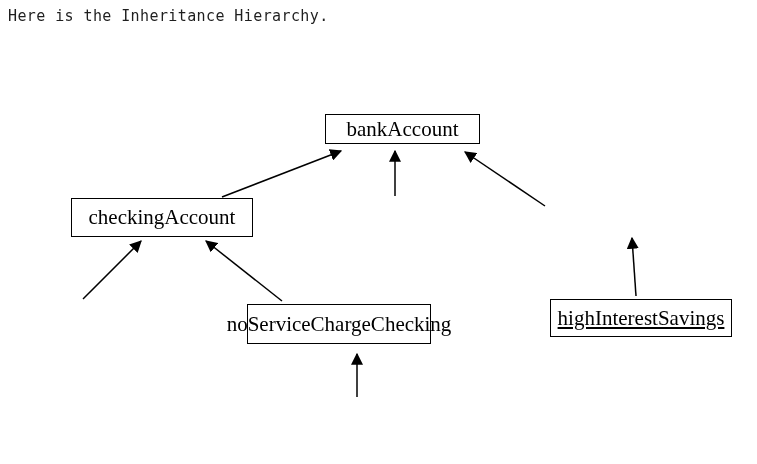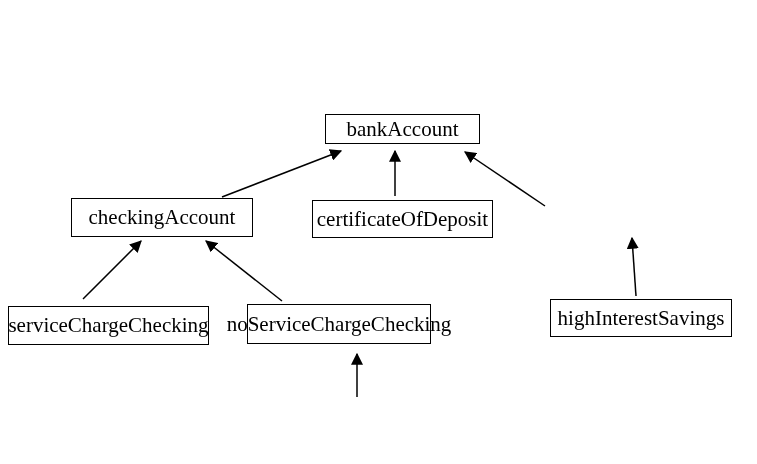--- a/index.html
+++ b/index.html
@@ -45,39 +45,40 @@
     white-space: nowrap;
     text-align: center;
   }
   
   .n-bank      { left: 325px; top: 114px; width: 155px; height: 30px; }
   .n-checking  { left:  71px; top: 198px; width: 182px; height: 39px; font-family: Liberation Serif, serif; }
   .n-cod       { left: 312px; top: 200px; width: 181px; height: 38px; }
   .n-savings   { left: 544px; top: 194px; width: 183px; height: 39px; }
   .n-scc       { left:   8px; top: 306px; width: 201px; height: 39px; }
   .n-nscc      { left: 247px; top: 304px; width: 184px; height: 40px; }
-  .n-his       { left: 550px; top: 299px; width: 182px; height: 38px; }
+  .n-his       { left: 550px; top: 299px; width: 182px; height: 38px; text-decoration: underline; }
   .n-hic       { left: 265px; top: 416px; width: 182px; height: 38px; }
   .arrow-layer {
     position: absolute;
     left: 0; top: 0;
     width: 757px;
     height: 464px;
     pointer-events: none;
   }
   .arrow-layer line {
     stroke: #000000;
     stroke-width: 1.5;
   }
 </style>
 </head>
 <body>
 
 <div id="screen">
 
+  <div class="page-title">Here is the Inheritance Hierarchy.</div>
 
   <div class="diagram">
 
     <svg class="arrow-layer" width="757" height="464" viewBox="0 0 757 464" aria-hidden="true">
       <defs>
         <marker id="arrowhead" viewBox="0 0 10 10" refX="9" refY="5" markerWidth="8" markerHeight="8" orient="auto-start-reverse">
           <path d="M 0 0 L 10 5 L 0 10 z" fill="#000000"></path>
         </marker>
       </defs>
       <line x1="222" y1="197" x2="341" y2="151" marker-end="url(#arrowhead)"></line>
@@ -86,24 +87,22 @@
       <line x1="83" y1="299" x2="141" y2="241" marker-end="url(#arrowhead)"></line>
       <line x1="282" y1="301" x2="206" y2="241" marker-end="url(#arrowhead)"></line>
       <line x1="636" y1="296" x2="632" y2="238" marker-end="url(#arrowhead)"></line>
       <line x1="357" y1="397" x2="357" y2="354" marker-end="url(#arrowhead)"></line>
     </svg>
 
     <div class="node n-bank">bankAccount</div>
 
     <div class="node n-checking">checkingAccount</div>
 
-    <div class="node n-cod">certificateOfDeposit</div>
 
 
-    <div class="node n-scc">serviceChargeChecking</div>
 
     <div class="node n-nscc">noServiceChargeChecking</div>
 
     <div class="node n-his">highInterestSavings</div>
 
 
   </div>
 </div>
 
 </body></html>

